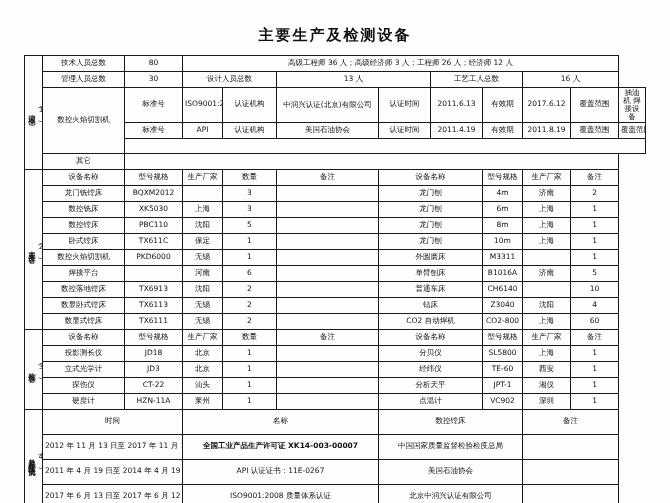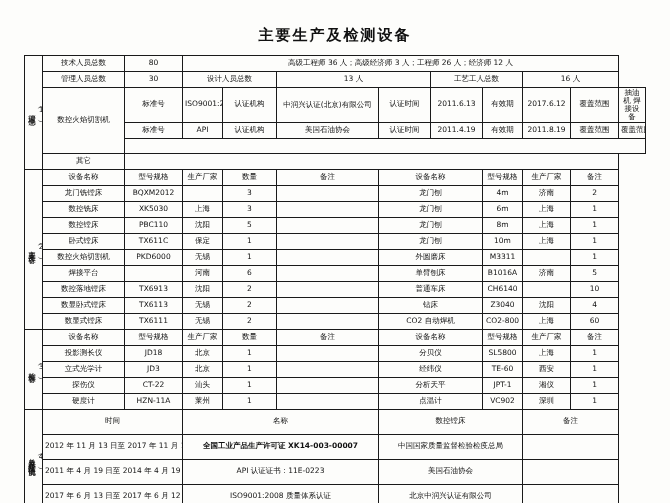--- a/index.html
+++ b/index.html
@@ -310,21 +310,21 @@
       <td colspan="2">备注</td>
     </tr>
     <tr>
       <td colspan="3" style="height:22px">2012 年 11 月 13 日至 2017 年 11 月 12 日</td>
       <td colspan="4" style="white-space:normal;line-height:1.1;font-weight:bold;">全国工业产品生产许可证 XK14-003-00007</td>
       <td colspan="3">中国国家质量监督检验检疫总局</td>
       <td colspan="2"></td>
     </tr>
     <tr>
       <td colspan="3" style="height:22px">2011 年 4 月 19 日至 2014 年 4 月 19 日</td>
-      <td colspan="4">API 认证证书：11E-0223</td>
+      <td colspan="4">API 认证证书：11E-0267</td>
       <td colspan="3">美国石油协会</td>
       <td colspan="2"></td>
     </tr>
     <tr>
       <td colspan="3" style="height:22px">2017 年 6 月 13 日至 2017 年 6 月 12 日</td>
       <td colspan="4">ISO9001:2008 质量体系认证</td>
       <td colspan="3">北京中润兴认证有限公司</td>
       <td colspan="2"></td>
     </tr>
 

